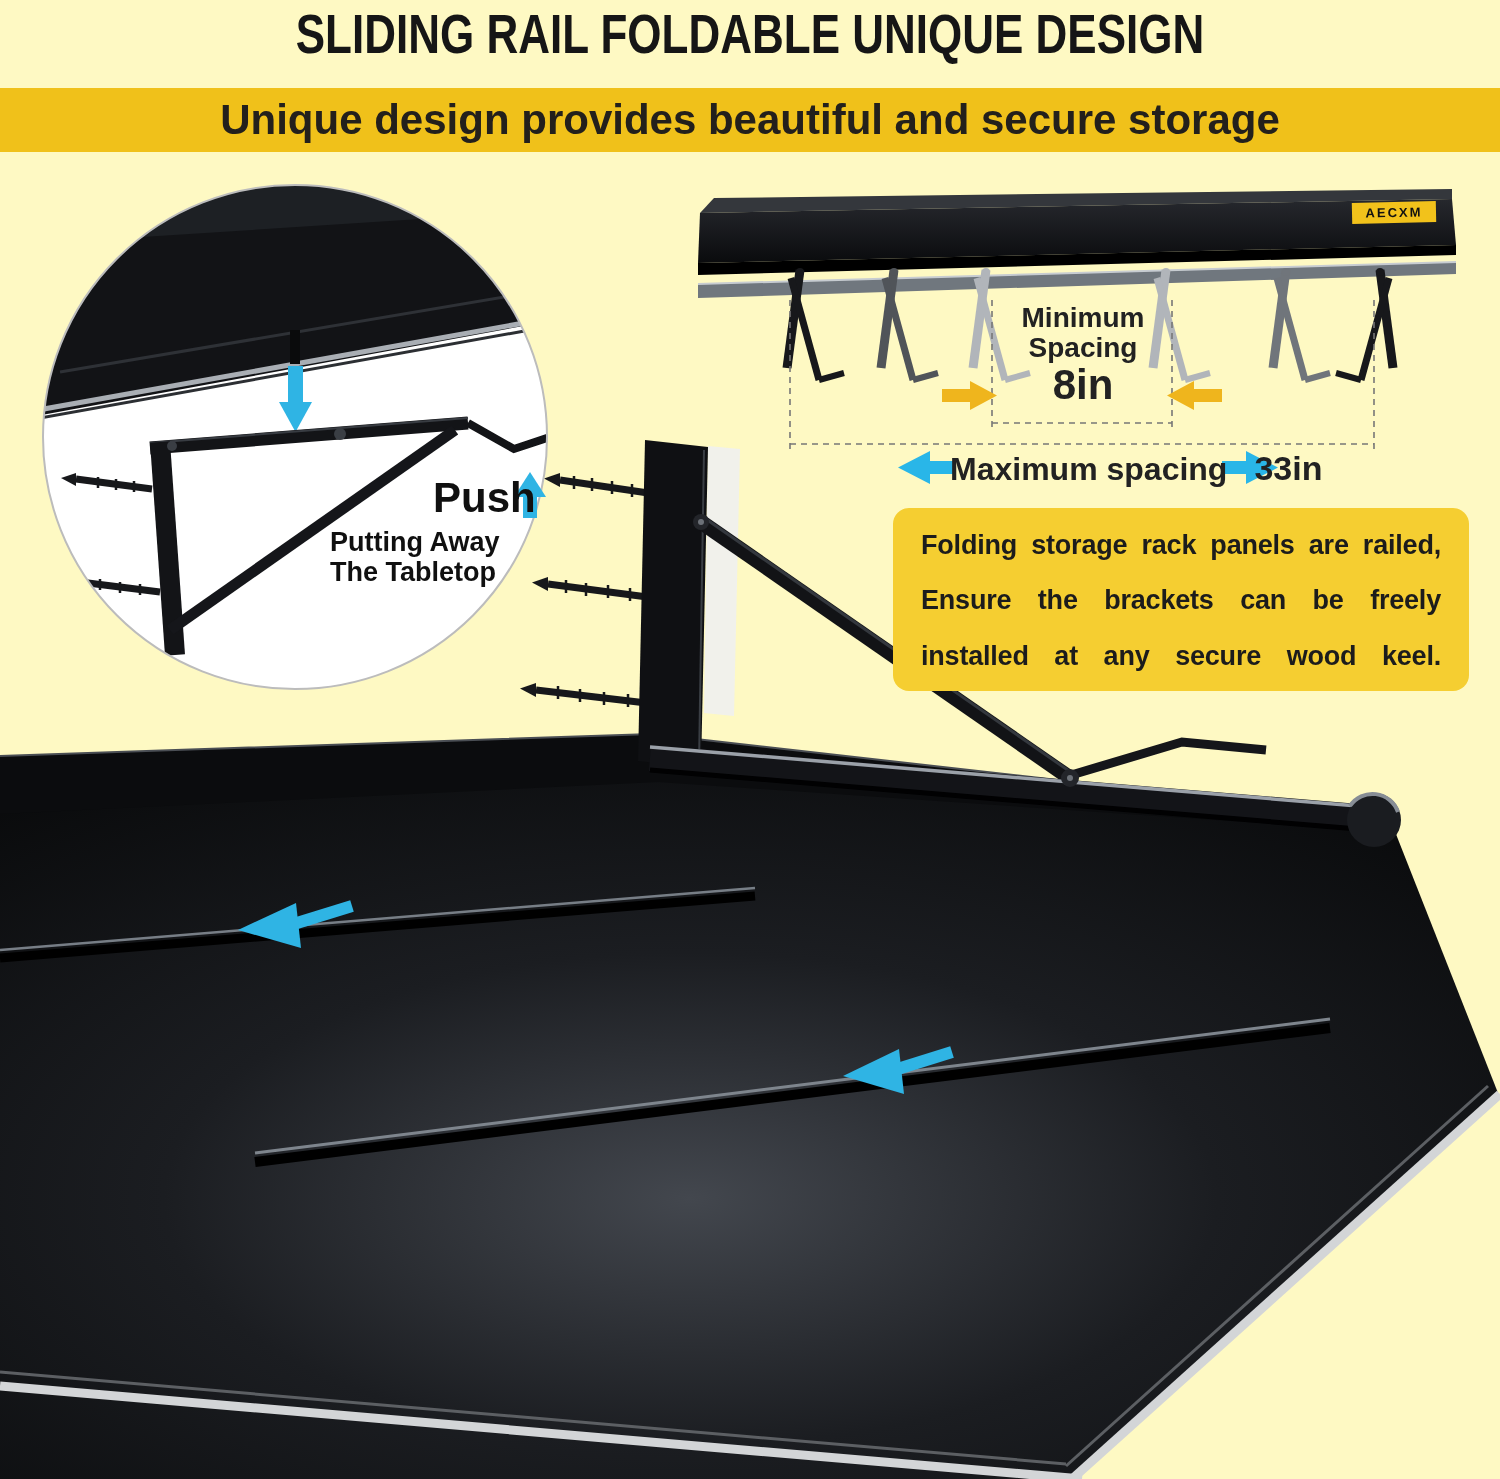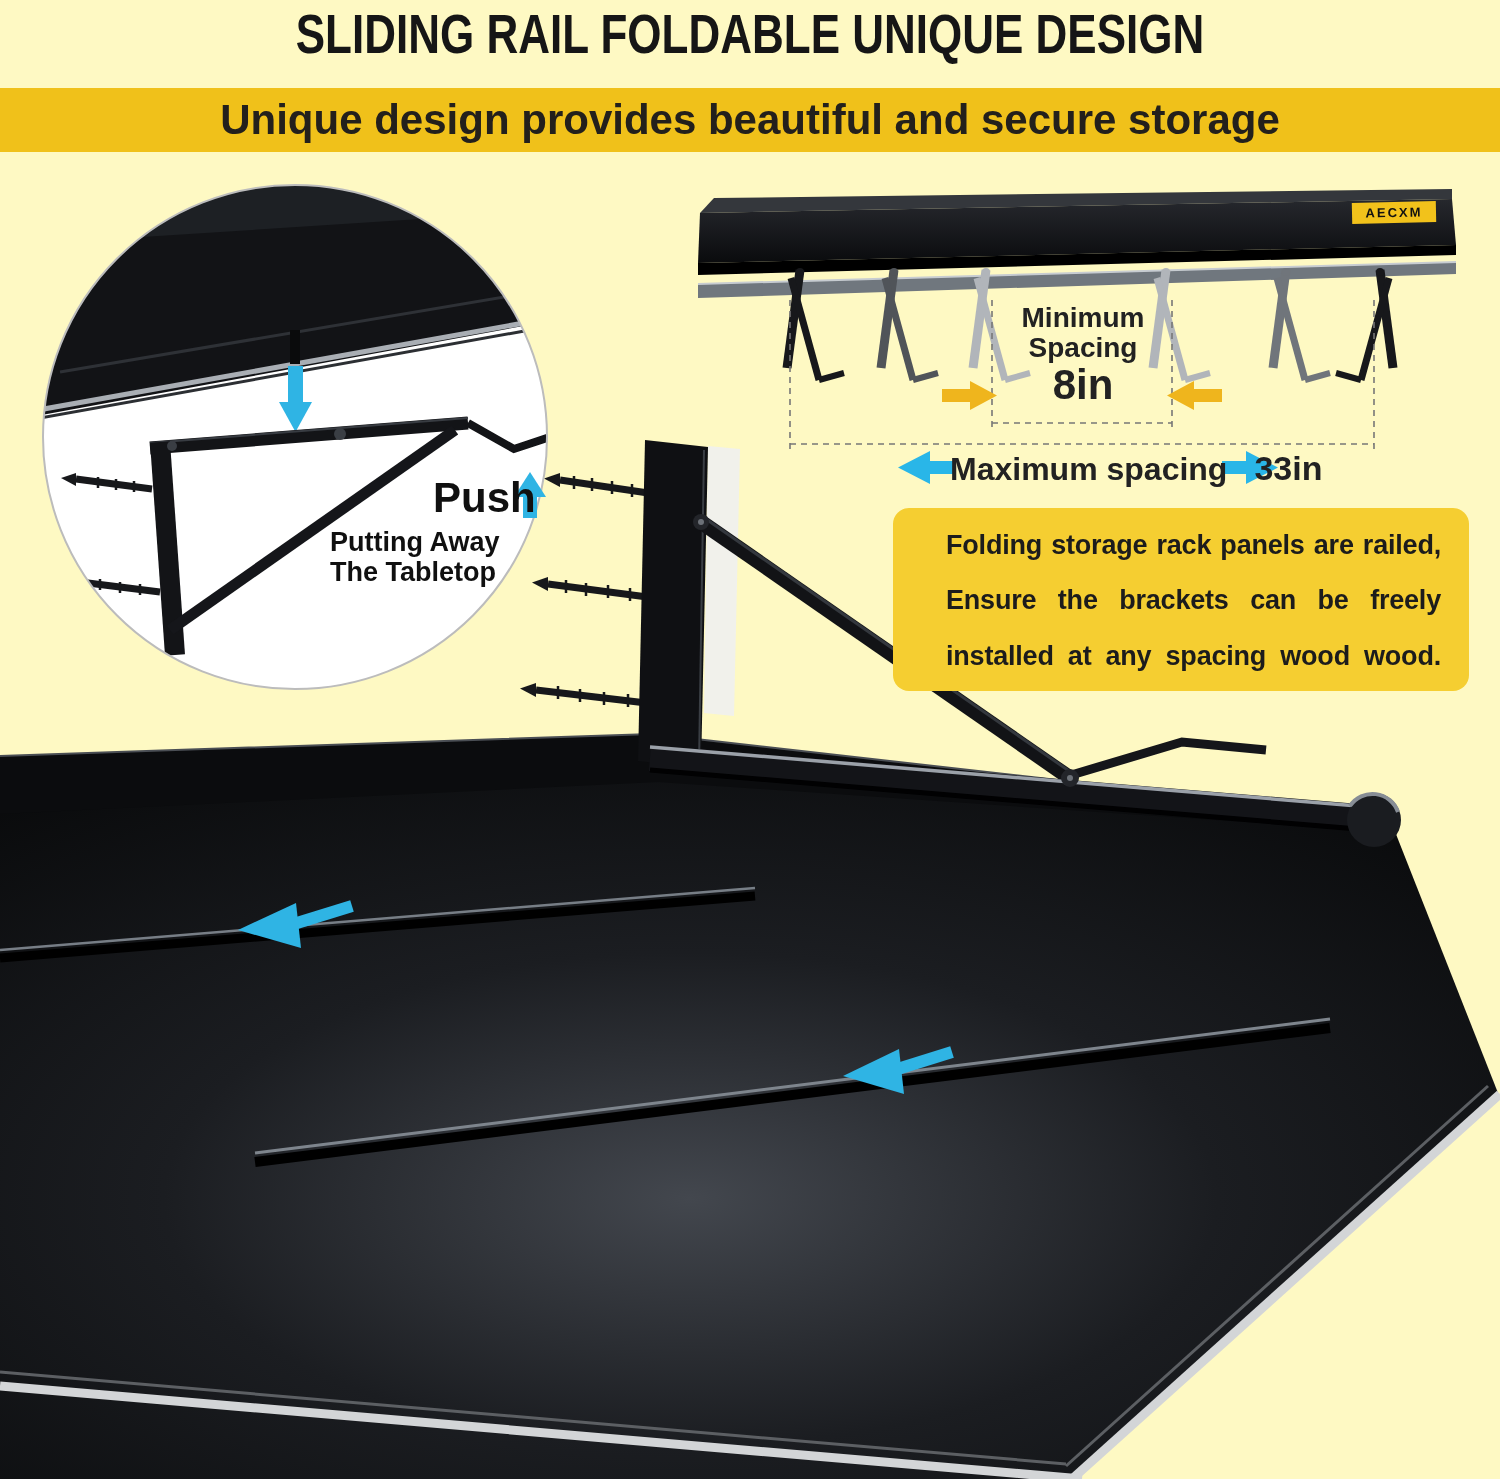--- a/index.html
+++ b/index.html
@@ -38,21 +38,21 @@
     display:flex; align-items:center; justify-content:center; letter-spacing:2px;
     transform:rotate(-1.2deg);
   }
 
   .info-box {
     position:absolute; left:893px; top:508px; width:576px; height:183px;
     background:#F5CE31; border-radius:16px; padding:10px 28px;
   }
   .info-box .line {
     font-size:27px; font-weight:800; color:#1c1c1c; line-height:2.05;
-    letter-spacing:-0.2px; text-align:justify; text-align-last:justify;margin-left:25px;
+    letter-spacing:-0.2px; text-align:justify; text-align-last:justify;
   }
 </style>
 </head>
 <body>
 
 <div class="canvas">
 
   <svg class="scene" width="1500" height="1479" viewBox="0 0 1500 1479">
     <defs>
       <radialGradient id="sheen" cx="46%" cy="60%" r="78%">
@@ -289,16 +289,16 @@
     <div class="v">8in</div>
   </div>
 
   <div class="max-label">
     <span class="t">Maximum spacing</span><span class="v">33in</span>
   </div>
 
   <div class="info-box">
     <div class="line">Folding storage rack panels are railed,</div>
     <div class="line">Ensure the brackets can be freely</div>
-    <div class="line">installed at any spacing wood wood.</div>
+    <div class="line">installed at any secure wood keel.</div>
   </div>
 
 </div>
 
 </body></html>

